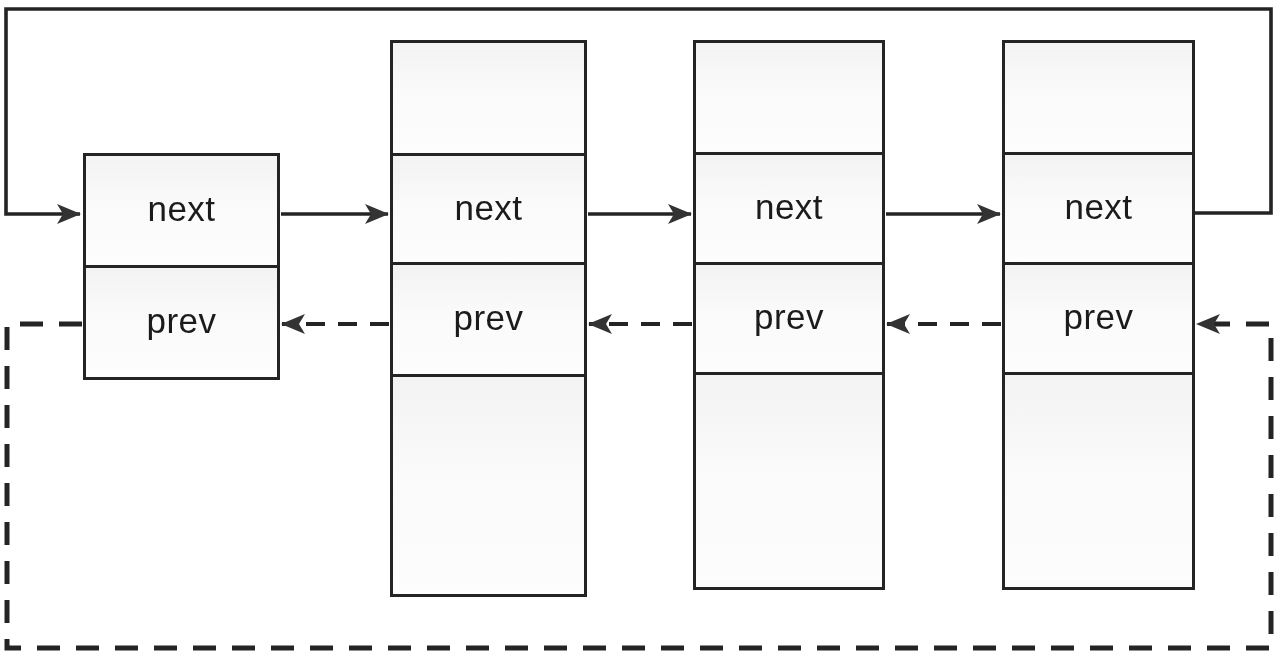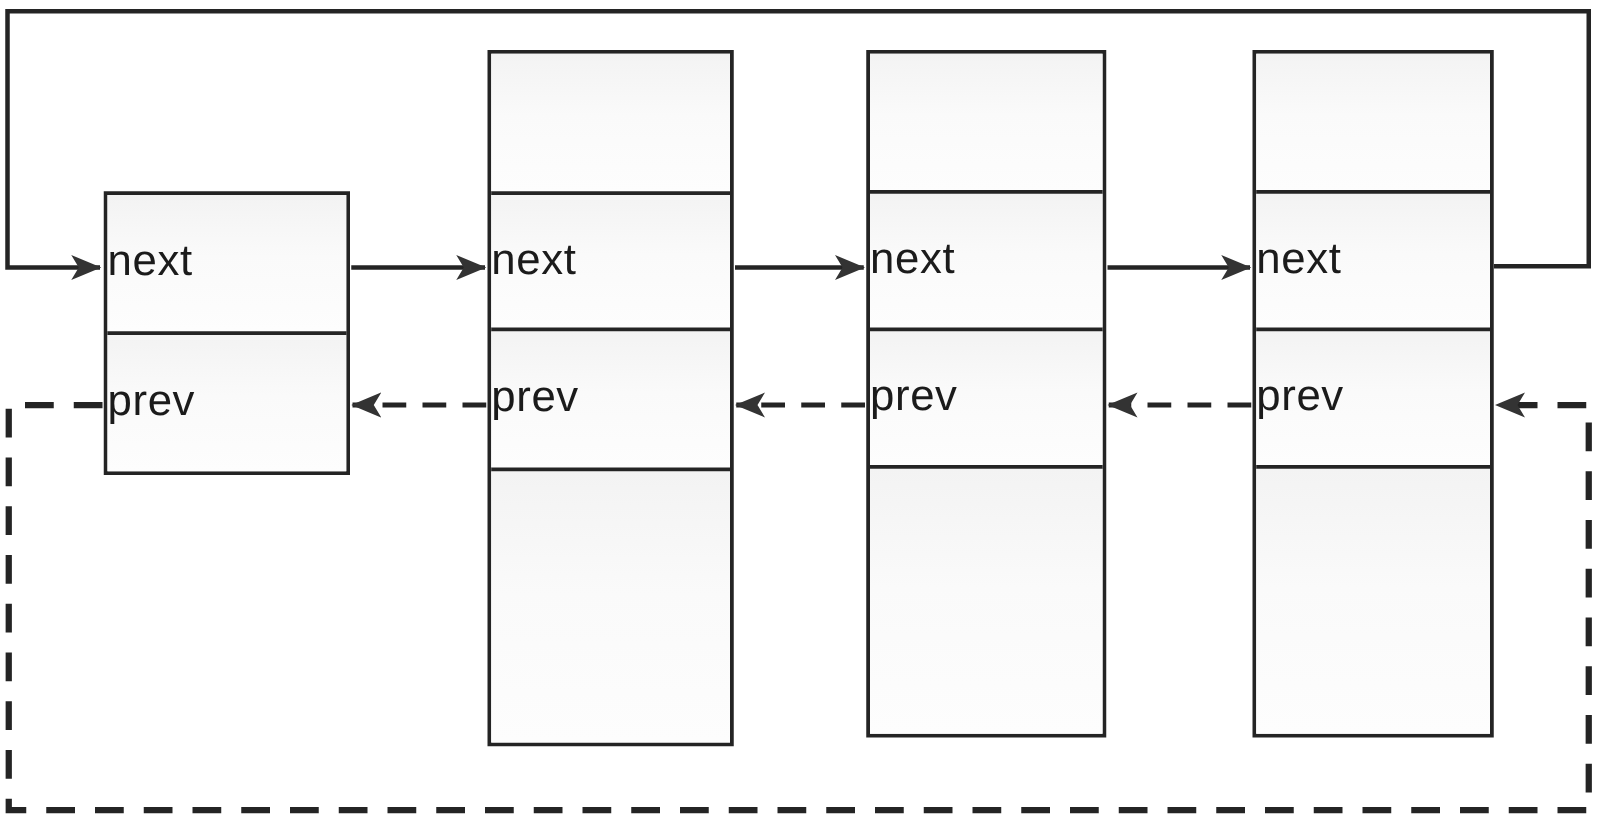--- a/index.html
+++ b/index.html
@@ -28,21 +28,21 @@
     border: 3px solid #242424;
     background: #ffffff;
     display: flex;
     flex-direction: column;
   }
   .cell {
     box-sizing: border-box;
     background: linear-gradient(180deg, #f3f3f3 0%, #fafafa 45%, #fdfdfd 100%);
     display: flex;
     align-items: center;
-    justify-content: flex-start;
+    justify-content: center;
     flex: 0 0 auto;
   }
   .cell + .cell {
     border-top: 3px solid #242424;
   }
   .cell.grow { flex: 1 1 auto; }
   .field-label {
     font-size: 35px;
     color: #1b1b1b;
     letter-spacing: 0.5px;

